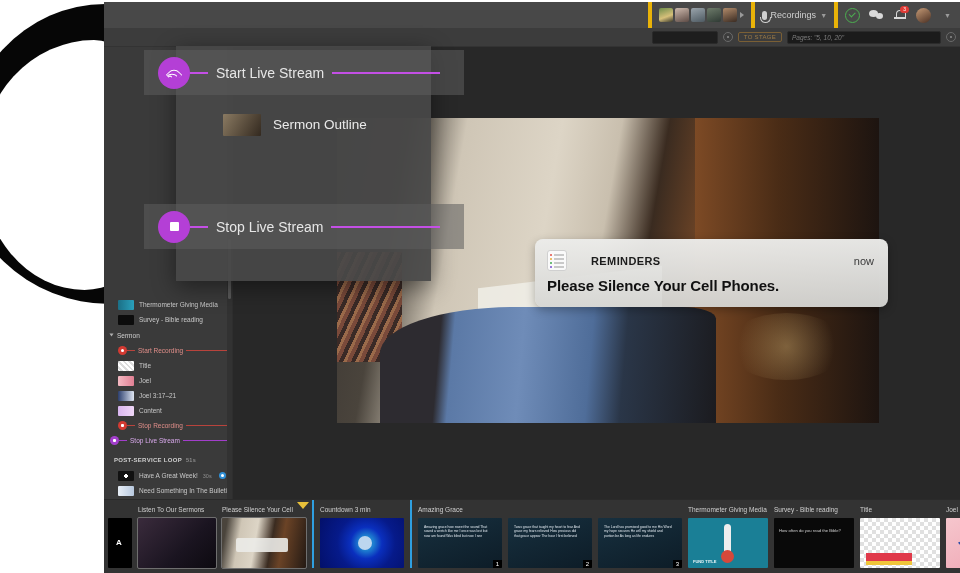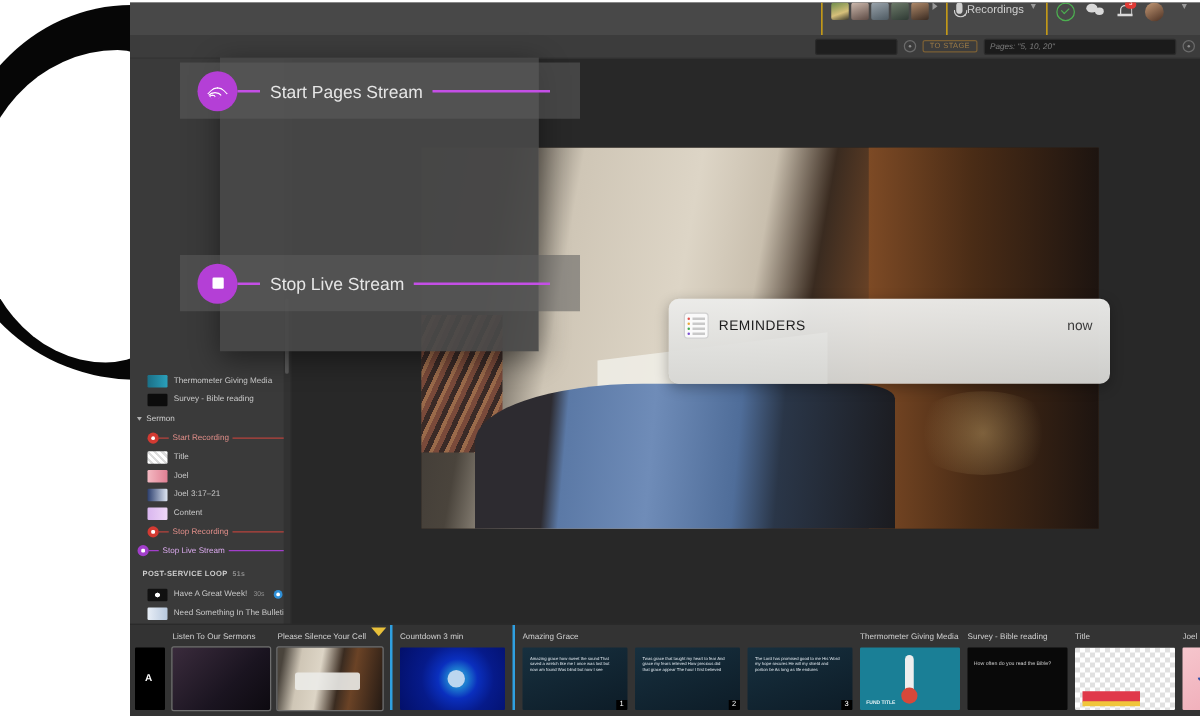--- a/index.html
+++ b/index.html
@@ -13,21 +13,21 @@
          border-radius:60% 40% 45% 55% / 50% 55% 45% 50%;}
 
   
   .win{position:absolute;left:104px;top:2px;width:856px;height:571px;background:#3c3c3c;overflow:hidden;}
 
   
   .menubar{position:relative;height:26px;background:#484848;display:flex;align-items:center;}
   .menu-items{display:flex;gap:0;padding-left:6px;}
   .menu-items span{font-size:9px;color:#d8d8d8;padding:4px 9px;letter-spacing:.2px;}
   .menubar-right{position:absolute;right:2px;top:0;height:26px;display:flex;align-items:center;gap:0;}
-  .seg{display:flex;align-items:flex-start;padding:0 7px;height:26px;border-left:1px solid #eab308;}
+  .seg{display:flex;align-items:center;padding:0 7px;height:26px;border-left:4px solid #eab308;}
   .avatars{display:flex;align-items:center;gap:2px;}
   .av{width:14px;height:14px;border-radius:2px;background:#8a7a6a;display:block;}
   .av.a1{background:linear-gradient(160deg,#6d8c4a,#d6c07a 60%,#3c3a2d);}
   .av.a2{background:linear-gradient(160deg,#cdb9ad,#5d4b45);}
   .av.a3{background:linear-gradient(160deg,#9aa4ac,#4e5a62);}
   .av.a4{background:linear-gradient(160deg,#6d7b6a,#2f3a34);}
   .av.a5{background:linear-gradient(160deg,#b08a6a,#3a2b22);}
   .tri{width:0;height:0;border-left:4px solid #9a9a9a;border-top:3px solid transparent;border-bottom:3px solid transparent;margin-left:3px;}
   .rec-lbl{font-size:9px;color:#cfcfcf;margin-left:4px;}
   .caret{font-size:7px;color:#9a9a9a;margin-left:4px;}
@@ -106,21 +106,21 @@
   .photo .glow{position:absolute;right:6%;bottom:14%;width:22%;height:22%;border-radius:50%;
       background:radial-gradient(circle,rgba(255,224,150,.30),rgba(255,224,150,0) 70%);}
 
   .notif{position:absolute;left:431px;top:237px;width:353px;height:68px;border-radius:8px;
          background:linear-gradient(180deg,rgba(236,236,234,.97),rgba(214,214,211,.95));
          box-shadow:0 3px 10px rgba(0,0,0,.28);}
   .notif-top{display:flex;align-items:center;padding:11px 14px 0 12px;}
   .notif-ic{width:18px;height:19px;border-radius:3px;background:#fafafa;border:1px solid #d0d0d0;position:relative;flex:none;overflow:hidden;}
   .notif-ic b{position:absolute;left:2px;width:2px;height:2px;border-radius:50%;display:block;}
   .notif-ic u{position:absolute;left:6px;width:10px;height:1.2px;background:#c9c9c9;display:block;text-decoration:none;}
-  .notif-title{font-size:11px;font-weight:normal;color:#1c1c1c;letter-spacing:.4px;margin-left:8px;}
+  .notif-title{font-size:11px;font-weight:bold;color:#1c1c1c;letter-spacing:.4px;margin-left:24px;}
   .notif-now{margin-left:auto;font-size:11px;color:#3a3a3a;}
   .notif-msg{font-size:15px;font-weight:bold;color:#111;padding:6px 14px 0 12px;letter-spacing:-.1px;}
 
   
   .strip{position:absolute;left:0;bottom:0;width:856px;height:73px;background:#333;border-top:1px solid #2a2a2a;display:flex;align-items:flex-start;overflow:hidden;}
   .slot{flex:none;padding:6px 6px 0 0;}
   .slot .cap{font-size:6.5px;color:#d0d0d0;margin-bottom:3px;height:9px;white-space:nowrap;overflow:hidden;}
   .tile{height:50px;border-radius:1px;background:#111;position:relative;overflow:hidden;}
   .sel{outline:1px solid #6f6f6f;}
   .tilenum{position:absolute;right:0;bottom:0;background:#000;color:#fff;font-size:6px;padding:1px 3px;}
@@ -411,38 +411,43 @@
           <b style="top:7px;background:#e8a93a"></b>
             <u style="top:7.4px"></u>
           <b style="top:11px;background:#3fa84f"></b>
             <u style="top:11.4px"></u>
           <b style="top:15px;background:#7a4fd0"></b>
             <u style="top:15.4px"></u>
         </span>
         <span class="notif-title">REMINDERS</span>
         <span class="notif-now">now</span>
       </div>
+      <div class="notif-msg">Please Silence Your Cell Phones.</div>
     </div>
 
     <div class="overlay">
 
       <div class="obar start">
         <span class="obadge">
           <span class="wifi">
               <i></i>
               <i></i>
               <i></i>
             </span>
         </span>
         <span class="oseg"></span>
-        <span class="otxt">Start Pages Stream</span>
+        <span class="otxt">Start Live Stream</span>
         <span class="oline" style="margin-right:24px"></span>
       </div>
 
       <div class="olist">
+        <div class="oitem">
+          <span class="othumb" style="background:linear-gradient(120deg,#8a7a62,#33291f)"></span>
+          <span class="olabel">Sermon Outline</span>
+        </div>
       </div>
 
       <div class="obar stop">
         <span class="obadge">
           <span class="stopsq"></span>
         </span>
         <span class="oseg"></span>
         <span class="otxt">Stop Live Stream</span>
         <span class="oline" style="margin-right:24px"></span>
       </div>

